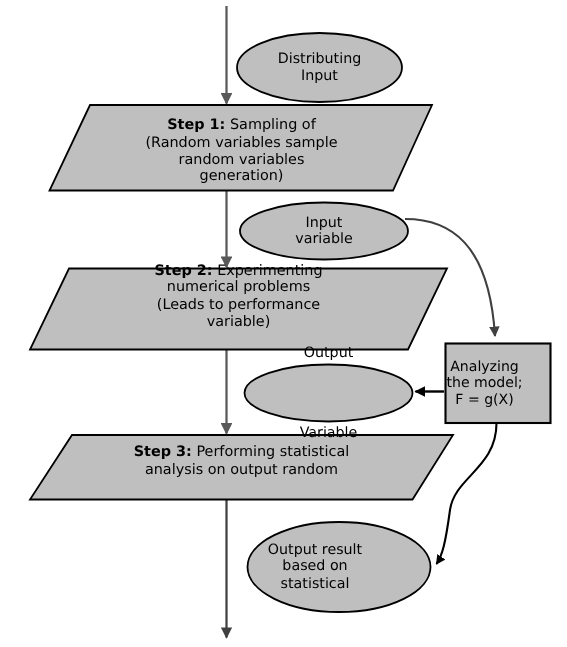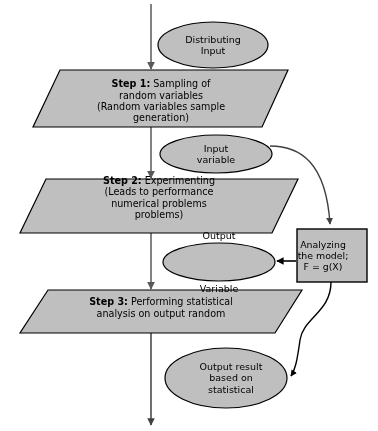--- a/index.html
+++ b/index.html
@@ -102,52 +102,52 @@
     <ellipse cx="226" cy="378" rx="61" ry="30" fill="#bfbfbf" stroke="#000000" stroke-width="1.2"></ellipse>
   </svg>
 
   <div class="shape-text t-ellipse" style="left:158px; top:22px; width:110px; height:46px;">
     <span>Distributing</span>
     <span>Input</span>
   </div>
 
   <div class="shape-text t-para" style="left:45px; top:70px; width:232px; height:62px;">
     <span><b class="step-lead">Step  1:</b><span> Sampling of</span></span>
+    <span>(Random variables sample</span>
     <span>random variables</span>
-    <span>(Random variables sample</span>
     <span>generation)</span>
   </div>
 
   <div class="shape-text t-ellipse" style="left:161px; top:135px; width:110px; height:38px;">
     <span>Input</span>
     <span>variable</span>
   </div>
 
   <div class="shape-text t-para" style="left:43px; top:180px; width:232px; height:35px;">
     <span><b class="step-lead">Step  2:</b><span> Experimenting</span></span>
+    <span>numerical problems</span>
     <span>(Leads to performance</span>
-    <span>numerical problems</span>
-    <span>problems)</span>
+    <span>variable)</span>
   </div>
 
   <div class="shape-text t-ellipse" style="left:164px; top:243px; width:110px; height:38px;gap:41px;">
     <span>Output</span>
     <span>Variable</span>
   </div>
 
   <div class="shape-text t-box" style="left:297px; top:229px; width:52px; height:53px;">
     <span>Analyzing</span>
     <span>the model;</span>
     <span>F = g(X)</span>
   </div>
 
   <div class="shape-text t-para" style="left:45px; top:291px; width:232px; height:33px;">
     <span><b class="step-lead">Step  3:</b><span> Performing statistical</span></span>
     <span>analysis on output random</span>
   </div>
 
-  <div class="shape-text t-ellipse" style="left:170px; top:348px; width:122px; height:60px;">
+  <div class="shape-text t-ellipse" style="left:149px; top:348px; width:122px; height:60px;">
     <span>Output result</span>
     <span>based on</span>
     <span>statistical</span>
   </div>
 
 </div>
 
 </body></html>

